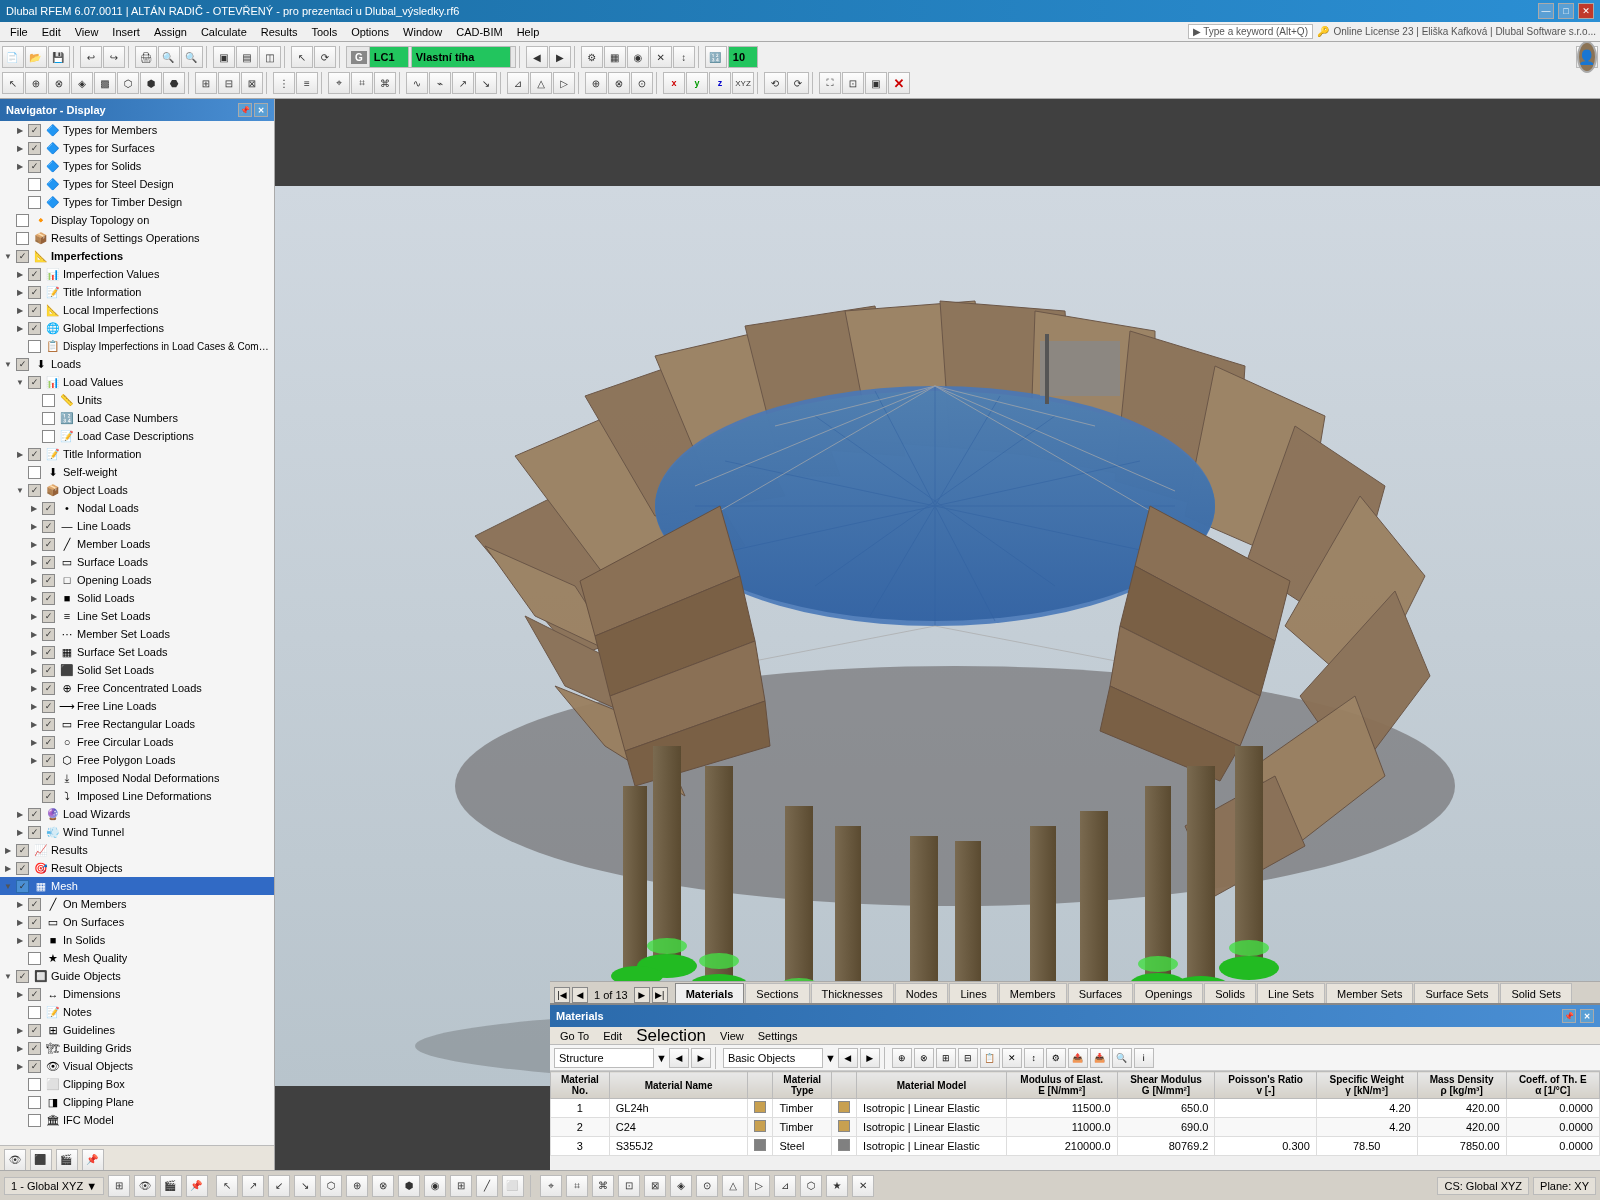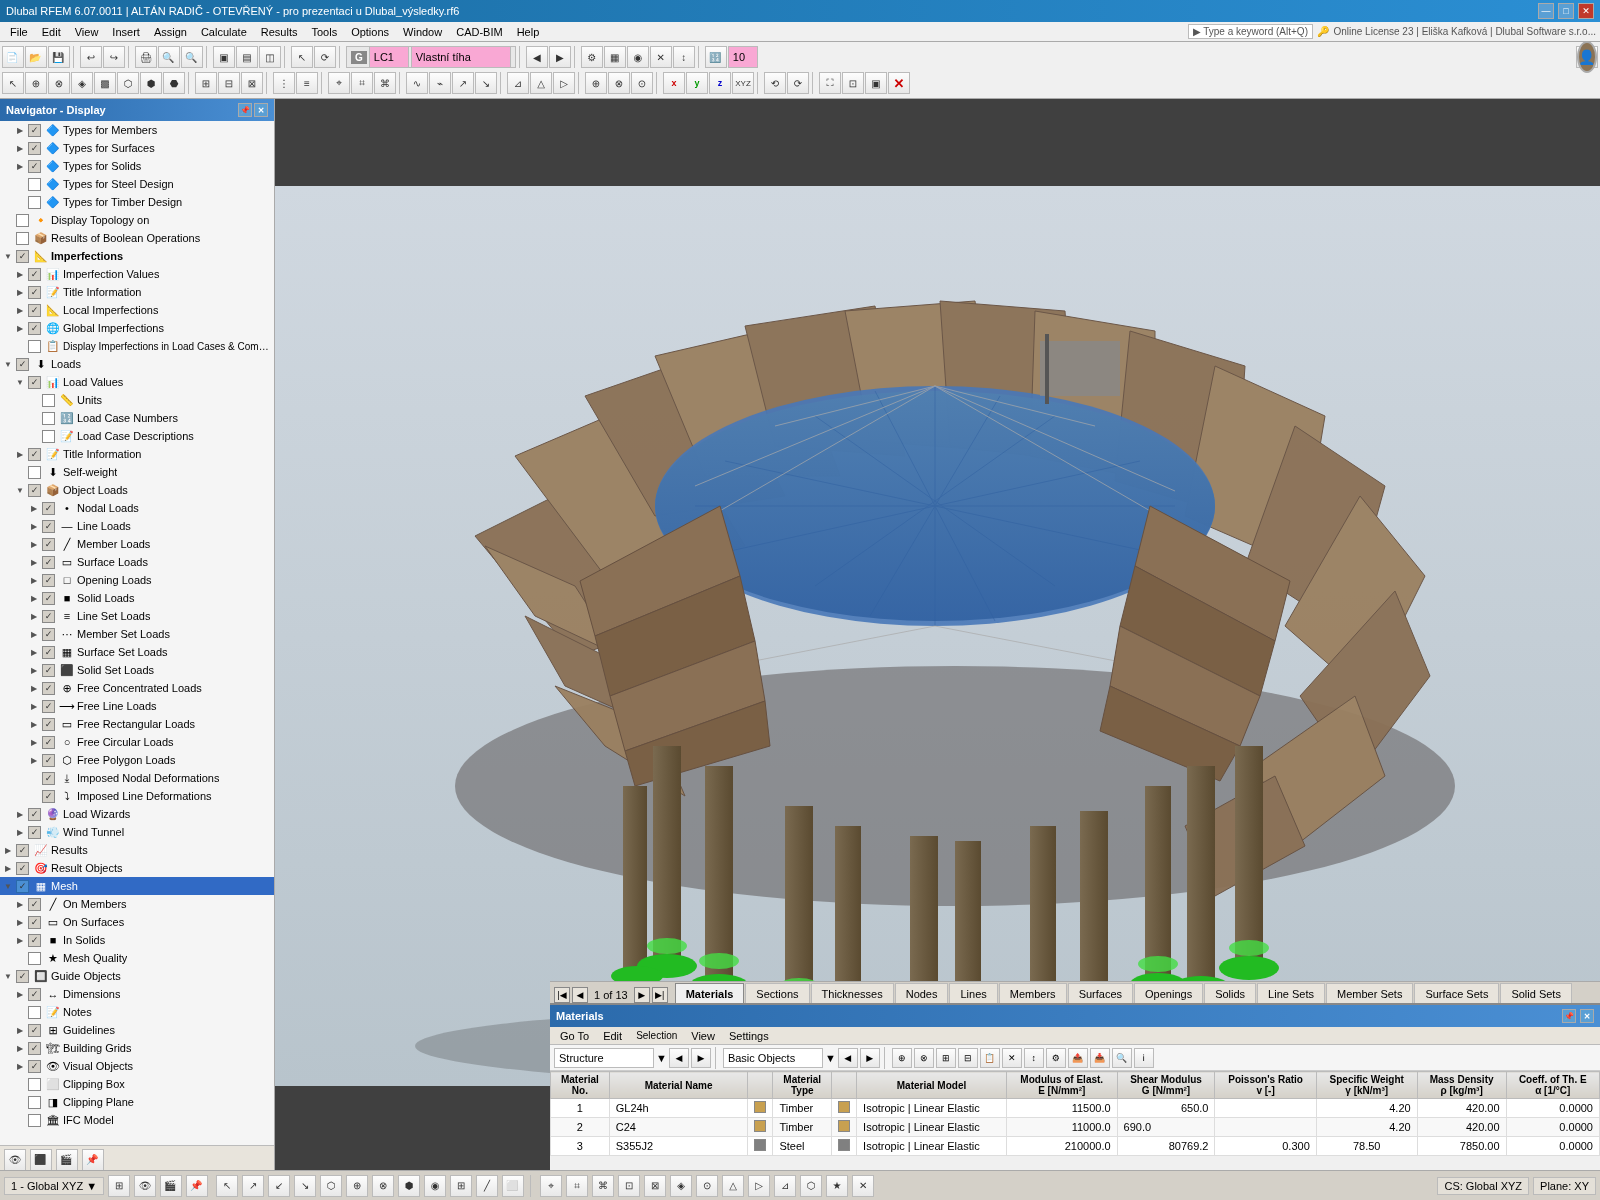--- a/index.html
+++ b/index.html
@@ -63,27 +63,28 @@
       border: 1px solid #bbb;
       display: flex; align-items: center; justify-content: center;
       cursor: pointer;
       font-size: 10px;
       color: #333;
       flex-shrink: 0;
     }
     .tb-sep { width: 4px; height: 22px; border-left: 1px solid #bbb; margin: 0 2px; }
     .tb-dropdown {
       height: 22px;
-      background: #f9a8d4;
+      background: #22c55e;
       border: 1px solid #bbb;
       display: flex; align-items: center;
       padding: 0 4px;
       cursor: pointer;
       font-size: 11px;
       min-width: 60px;
+      font-weight: bold;
     }
     .toolbar-row2 { height: 26px; }
 
     
     .main-area {
       display: flex;
       height: calc(1200px - 22px - 20px - 54px - 30px);
     }
 
     
@@ -474,21 +475,21 @@
       <div class="tree-item">
         <div class="tree-arrow"></div>
         <div class="tree-checkbox"></div>
         <div class="tree-icon">🔸</div>
         <span class="item-text">Display Topology on</span>
       </div>
       <div class="tree-item">
         <div class="tree-arrow"></div>
         <div class="tree-checkbox"></div>
         <div class="tree-icon">📦</div>
-        <span class="item-text">Results of Boolean Operations</span>
+        <span class="item-text">Results of Settings Operations</span>
       </div>
 
       <div class="tree-item">
         <div class="tree-arrow">▼</div>
         <div class="tree-checkbox checked"></div>
         <div class="tree-icon">📐</div>
         <span class="item-text" style="font-weight:bold;">Imperfections</span>
       </div>
       <div class="tree-item indent1">
         <div class="tree-arrow">▶</div>
@@ -941,21 +942,21 @@
         <span>Materials</span>
         <div style="display:flex;gap:4px;">
           <div class="nav-hdr-btn">📌</div>
           <div class="nav-hdr-btn">✕</div>
         </div>
       </div>
 
       <div style="height:18px;background:#e8e4dc;border-bottom:1px solid #bbb;display:flex;align-items:center;padding:0 4px;gap:2px;">
         <span class="menu-item" style="font-size:11px;padding:1px 6px;">Go To</span>
         <span class="menu-item" style="font-size:11px;padding:1px 6px;">Edit</span>
-        <span class="menu-item" style="font-size:10px;padding:1px 6px;">Selection</span>
+        <span class="menu-item" style="font-size:17px;padding:1px 6px;">Selection</span>
         <span class="menu-item" style="font-size:11px;padding:1px 6px;">View</span>
         <span class="menu-item" style="font-size:11px;padding:1px 6px;">Settings</span>
       </div>
 
       <div class="materials-toolbar">
         <div class="mat-dropdown">Structure</div>
         <span style="font-size:11px;">▼</span>
         <div class="mat-btn">◀</div>
         <div class="mat-btn">▶</div>
         <div class="tb-sep"></div>
@@ -1012,21 +1013,21 @@
     <td style="text-align:right;">0.0000</td>
   </tr>
               <tr>
     <td style="text-align:center;">2</td>
     <td>C24</td>
     <td><span style="display:inline-block;width:12px;height:12px;background:#c8a050;border:1px solid #888;"></span></td>
     <td>Timber</td>
     <td><span style="display:inline-block;width:12px;height:12px;background:#c8a050;border:1px solid #888;"></span></td>
     <td>Isotropic | Linear Elastic</td>
     <td style="text-align:right;">11000.0</td>
-    <td style="">690.0</td>
+    <td style="text-align:right;">690.0</td>
     <td style="text-align:right;"></td>
     <td style="text-align:right;">4.20</td>
     <td style="text-align:right;">420.00</td>
     <td style="text-align:right;">0.0000</td>
   </tr>
               <tr>
     <td style="text-align:center;">3</td>
     <td>S355J2</td>
     <td><span style="display:inline-block;width:12px;height:12px;background:#808080;border:1px solid #888;"></span></td>
     <td>Steel</td>

